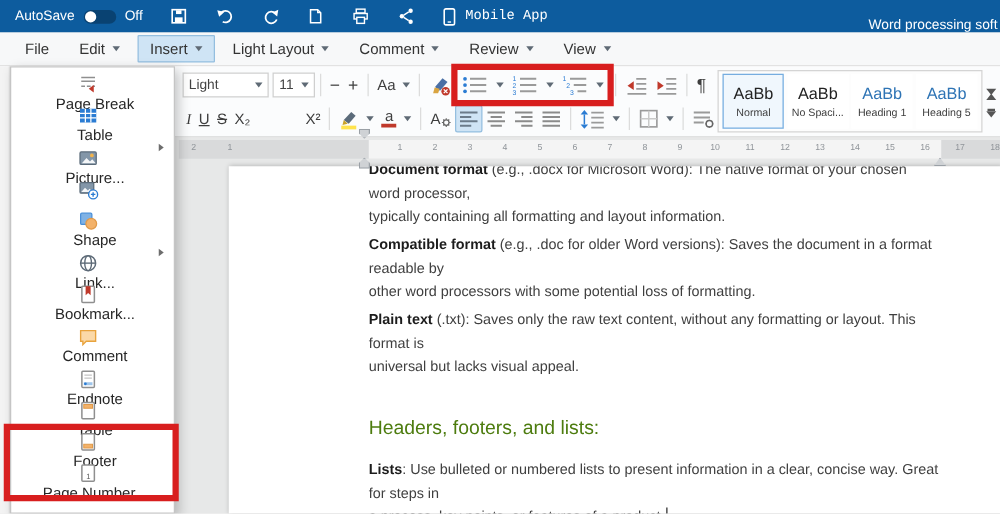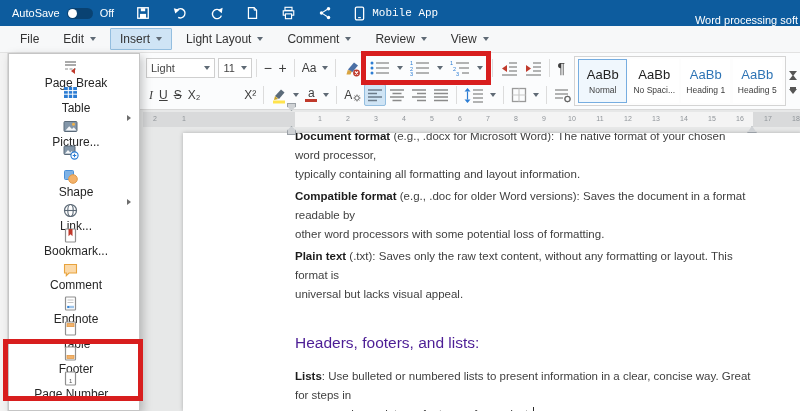--- a/index.html
+++ b/index.html
@@ -69,21 +69,21 @@
   .mk-hanging{left:144px;top:14px;width:9px;height:9px;background:#cfd2d5;border:1px solid #9aa0a6;
     clip-path:polygon(50% 0,100% 50%,100% 100%,0 100%,0 50%);}
   .mk-right{left:604px;top:14px;width:10px;height:7px;background:#cfd2d5;border:1px solid #9aa0a6;
     clip-path:polygon(50% 0,100% 100%,0 100%);}
 
   
   .docarea{position:absolute;top:110px;left:0;right:0;bottom:0;background:#e7e8e8;}
   .page{position:absolute;left:183px;top:23px;right:-2px;bottom:0;background:#fff;box-shadow:0 0 4px rgba(0,0,0,.25);overflow:hidden;}
   .doc-text{position:absolute;left:112px;top:-6px;width:456px;font-size:11.5px;line-height:19px;color:#3f3f3f;}
   .doc-p{margin:0 0 3px;}
-  .doc-h{font-size:15.5px;font-weight:normal;color:#4c1d95;margin:29px 0 15px;}
+  .doc-h{font-size:15.5px;font-weight:normal;color:#4d7c0f;margin:29px 0 15px;}
   .bold{font-weight:bold;color:#1c1c1c;}
   .cursor{display:inline-block;width:1px;height:13px;background:#2b2b2b;vertical-align:-2px;margin-left:1px;}
 
   
   .leftstrip{position:absolute;left:0;top:53px;width:8px;bottom:0;background:#f3f3f3;border-right:1px solid #e0e0e0;}
   .menu{position:absolute;left:8px;top:53px;width:132px;height:358px;background:#fff;border:1px solid #c5c5c5;
     box-shadow:3px 3px 9px rgba(0,0,0,.22);z-index:20;padding-top:5px;}
   .menu-item{height:25px;display:flex;align-items:center;padding:0 8px 0 12px;font-size:12px;color:#262626;cursor:pointer;flex-direction:column;}
   .mi-icon{width:17px;height:17px;margin-right:11px;flex:none;}
   .mi-icon svg{display:block;}

